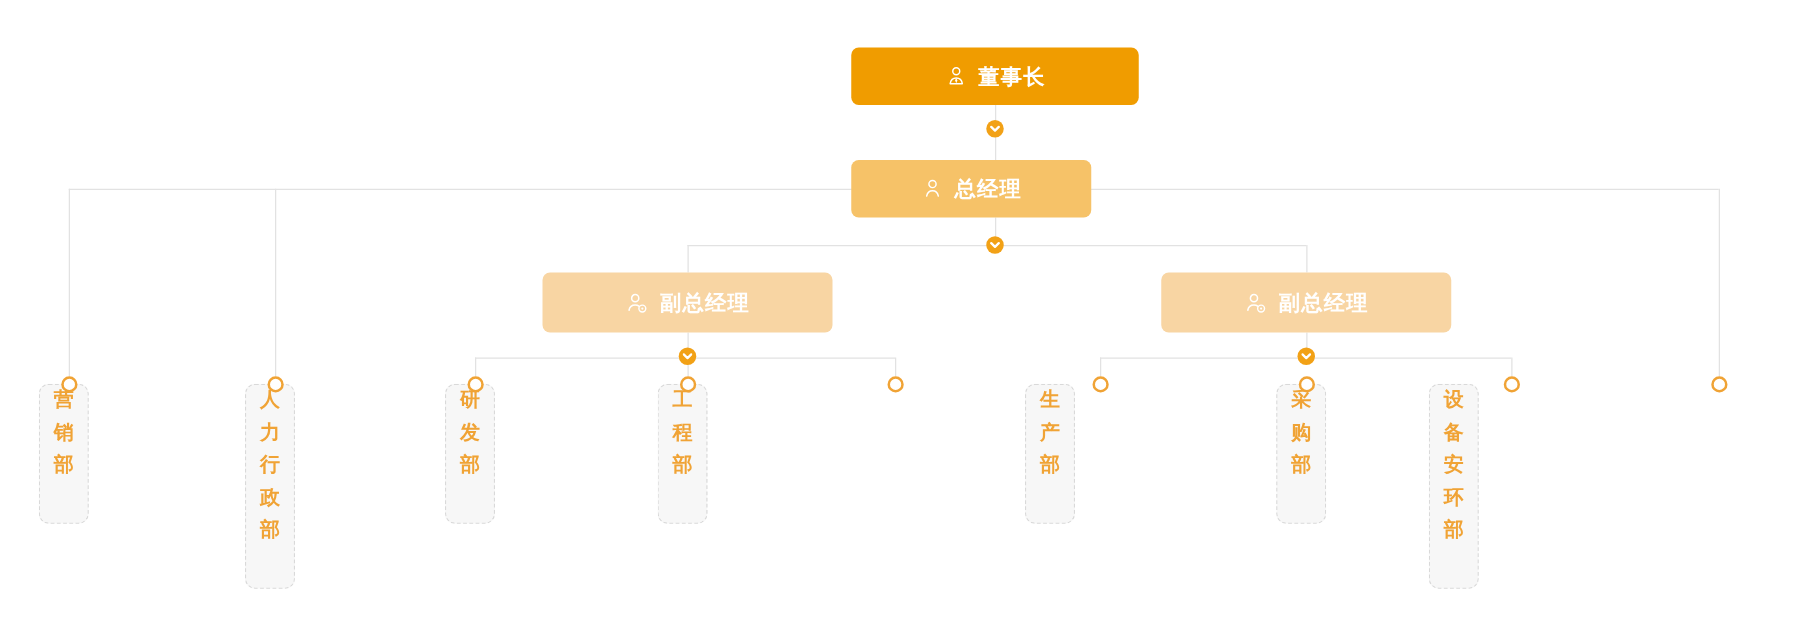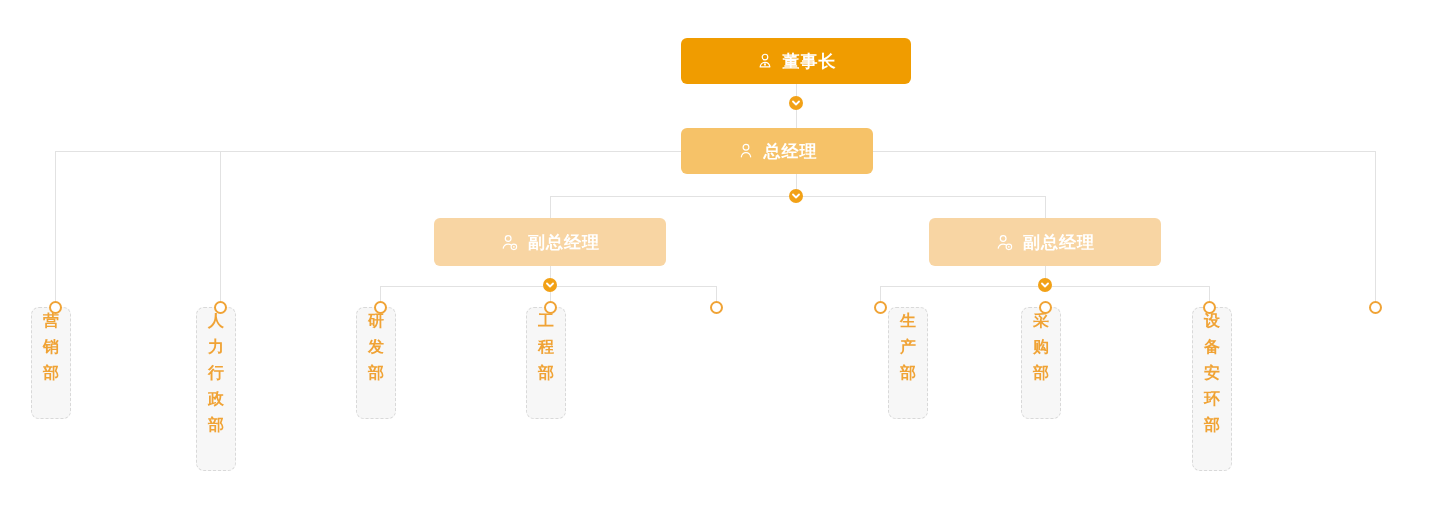--- a/index.html
+++ b/index.html
@@ -32,22 +32,22 @@
 
   
   .dept { position:absolute; top:307px; width:40px; background:#f7f7f7;
           border:1px dashed #d9d9d9; border-radius:8px; z-index:2;
           display:flex; align-items:flex-start; justify-content:center; }
   .dept .vtext { width:20px; text-align:center; word-break:break-all;
                  font-size:16px; font-weight:700; line-height:26px; color:#f0a335; }
   .h3c { height:112px; }
   .h5c { height:164px; }
   .d1 { left:31px;   } .d2 { left:196px; } .d3 { left:356px; }
-  .d4 { left:526px;  } .d5 { left:692px; } .d6 { left:888px; }
-  .d7 { left:1021px; } .d8 { left:1192px;} .d9 { left:1351px;}
+  .d4 { left:526px;  } .d5 { left:692px; } .d6 { left:820px; }
+  .d7 { left:1021px; } .d8 { left:1143px;} .d9 { left:1351px;}
 </style>
 </head>
 <body>
 
 <div class="canvas">
 
   <div class="line vline" style="left:796px; top:84px;  height:44px;"></div>
   <div class="line hline" style="left:55px;  top:151px; width:1320px;"></div>
   <div class="line vline" style="left:55px;  top:151px; height:150px;"></div>
   <div class="line vline" style="left:220px; top:151px; height:150px;"></div>

